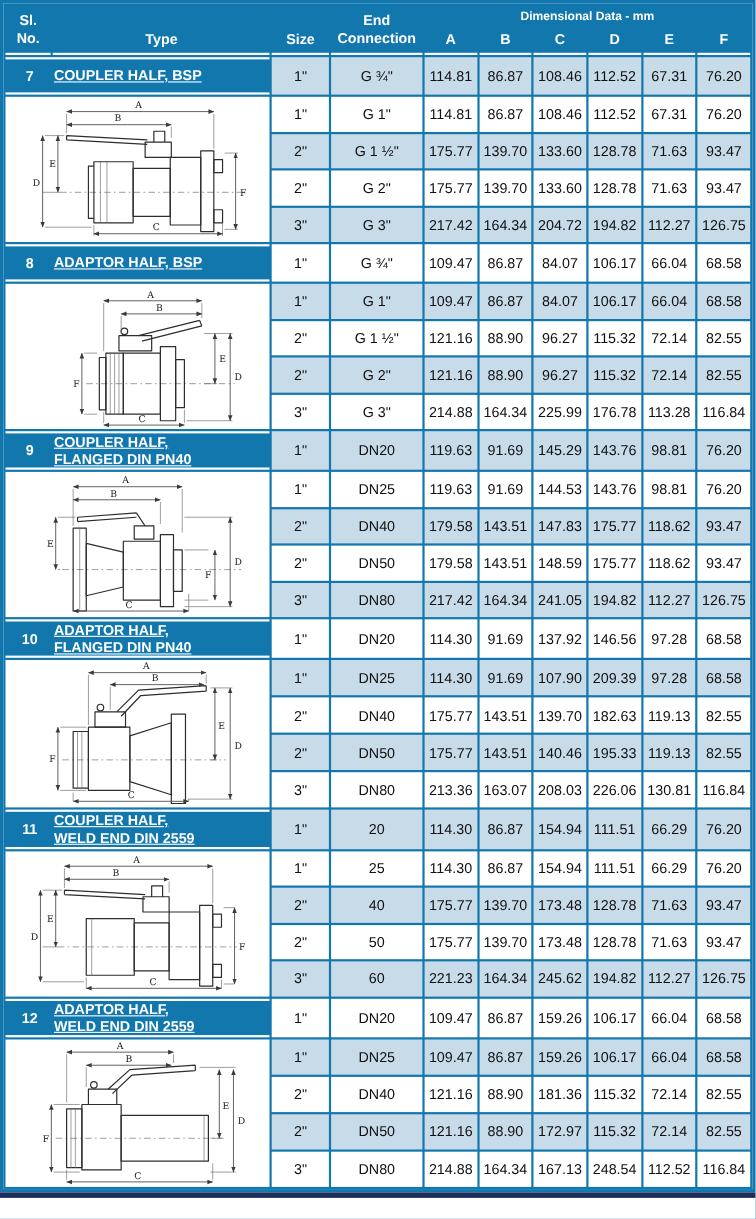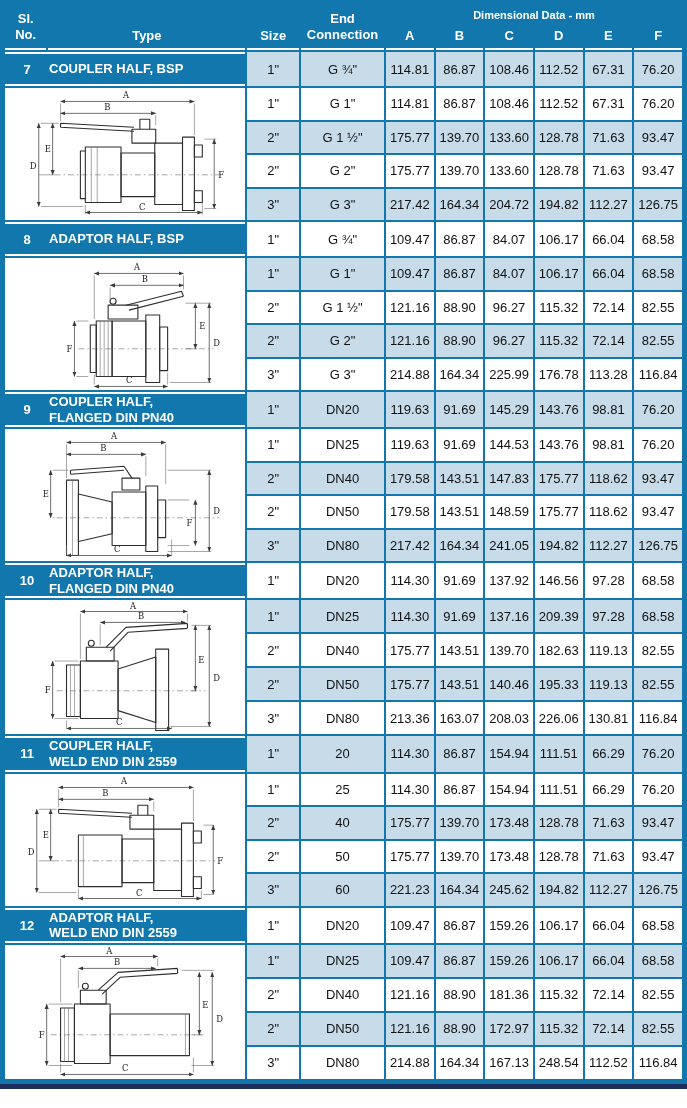--- a/index.html
+++ b/index.html
@@ -68,21 +68,21 @@
   .band-inner{
     display:flex;
     align-items:center;
     height:100%;
     color:#ffffff;
     font-weight:bold;
     font-size:13px;
     text-align:left;
   }
   .band-inner .slno{width:44px;text-align:center;flex:0 0 44px;}
-  .band-inner .gtype{flex:1;white-space:pre-line;line-height:1.2;}
+  .band-inner .gtype{flex:1;white-space:pre-line;line-height:1.2;text-decoration:underline;}
   tbody td.drawing{
     background:#ffffff;
     vertical-align:middle;
     padding:1px;
   }
   .dwg{display:block;margin:0 auto;}
   .dwg .b{stroke:#2d2d2d;fill:none;stroke-width:1.1;stroke-linejoin:round;}
   .dwg .d{stroke:#4a4a4a;fill:none;stroke-width:0.8;}
   .dwg .x{stroke:#6a6a6a;fill:none;stroke-width:0.6;}
   .dwg .cl{stroke:#808080;fill:none;stroke-width:0.7;stroke-dasharray:6 3 1.5 3;}
@@ -429,21 +429,21 @@
     <text x="106" y="125">C</text>
     <text x="204" y="80">D</text>
     <text x="189" y="62">E</text>
     <text x="34" y="92">F</text>
   </svg>
 </td>
             <td class="size shade">1"</td>
             <td class="end shade">DN25</td>
             <td class="num shade">114.30</td>
             <td class="num shade">91.69</td>
-            <td class="num shade">137.16</td>
+            <td class="num shade">107.90</td>
             <td class="num shade">209.39</td>
             <td class="num shade">97.28</td>
             <td class="num shade">68.58</td>
           </tr>
           <tr>
             <td class="size">2"</td>
             <td class="end">DN40</td>
             <td class="num">175.77</td>
             <td class="num">143.51</td>
             <td class="num">139.70</td>

